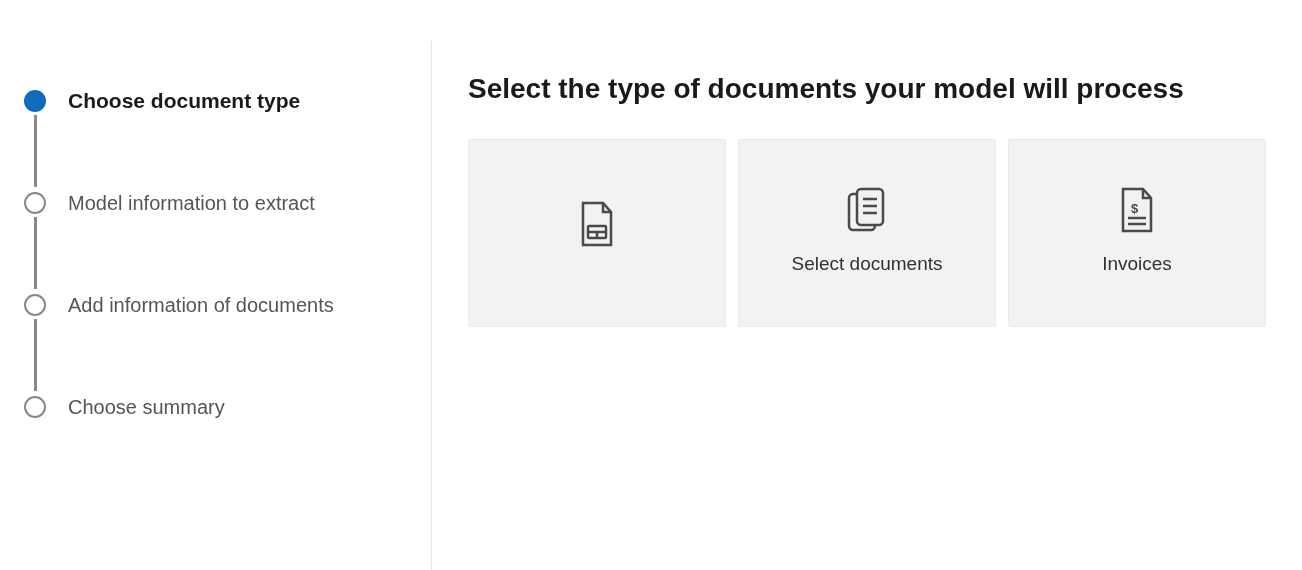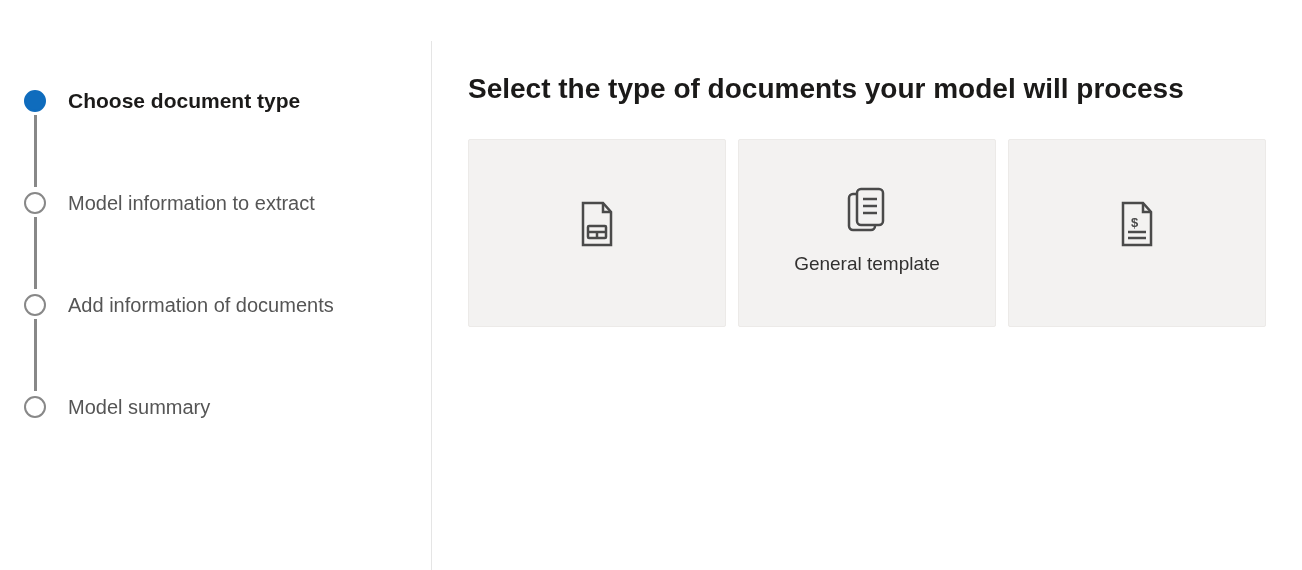--- a/index.html
+++ b/index.html
@@ -42,21 +42,21 @@
         <span class="step-label">Model information to extract</span>
         <span class="step-connector"></span>
       </li>
       <li class="step">
         <span class="step-indicator"></span>
         <span class="step-label">Add information of documents</span>
         <span class="step-connector"></span>
       </li>
       <li class="step">
         <span class="step-indicator"></span>
-        <span class="step-label">Model summary</span>
+        <span class="step-label">Choose summary</span>
 
       </li>
     </ul>
   </nav>
 
   <main class="main">
     <div class="topbar"></div>
     <div class="content">
       <h1 class="page-title">Select the type of documents your model will process</h1>
       <div class="cards">
@@ -76,31 +76,32 @@
         <div class="card">
           <span class="card-icon">
             <svg width="44" height="48" viewBox="0 0 44 48" fill="none" stroke-width="2.5">
               <rect x="4" y="8" width="26" height="36" rx="4"></rect>
               <rect x="12" y="3" width="26" height="36" rx="4" fill="#f3f2f1"></rect>
               <line x1="18" y1="13" x2="32" y2="13"></line>
               <line x1="18" y1="20" x2="32" y2="20"></line>
               <line x1="18" y1="27" x2="32" y2="27"></line>
             </svg>
           </span>
-          <span class="card-label">General template</span>
+          <span class="card-label">Select documents</span>
         </div>
 
         <div class="card">
           <span class="card-icon">
             <svg width="40" height="48" viewBox="0 0 40 48" fill="none" stroke-width="2.5">
               <path d="M6 3 H26 L34 12 V45 H6 Z"></path>
               <path d="M26 3 V12 H34"></path>
               <text x="14" y="27" font-size="13" font-family="Arial" fill="#4a4a4a" stroke="none" font-weight="bold">$</text>
               <line x1="11" y1="32" x2="29" y2="32"></line>
               <line x1="11" y1="38" x2="29" y2="38"></line>
             </svg>
           </span>
+          <span class="card-label">Invoices</span>
         </div>
 
       </div>
     </div>
   </main>
 </div>
 
 </body></html>

